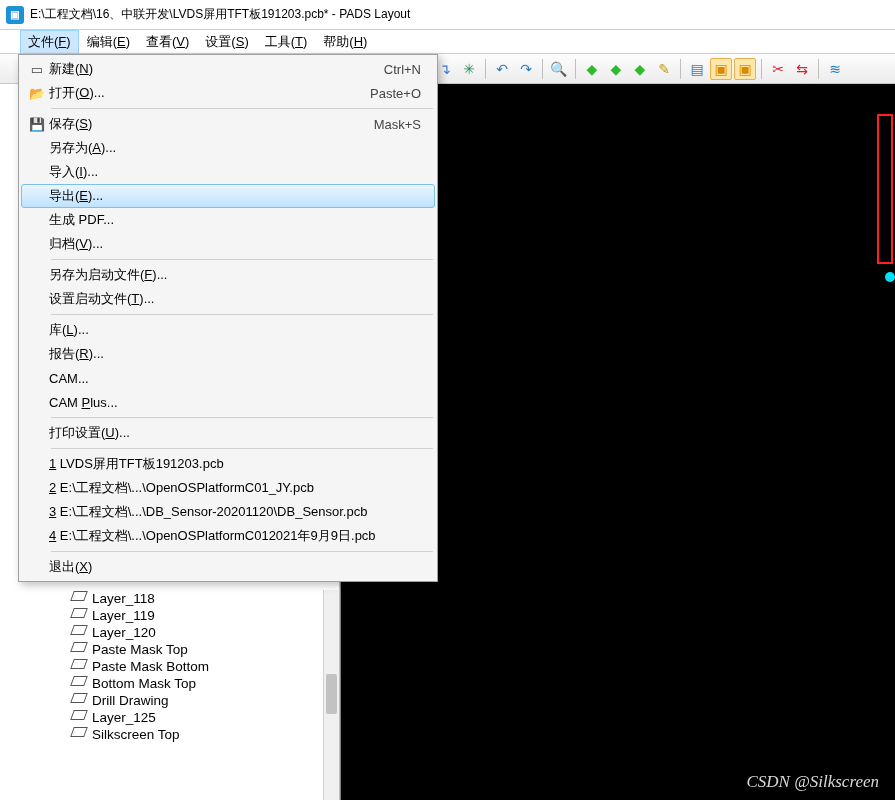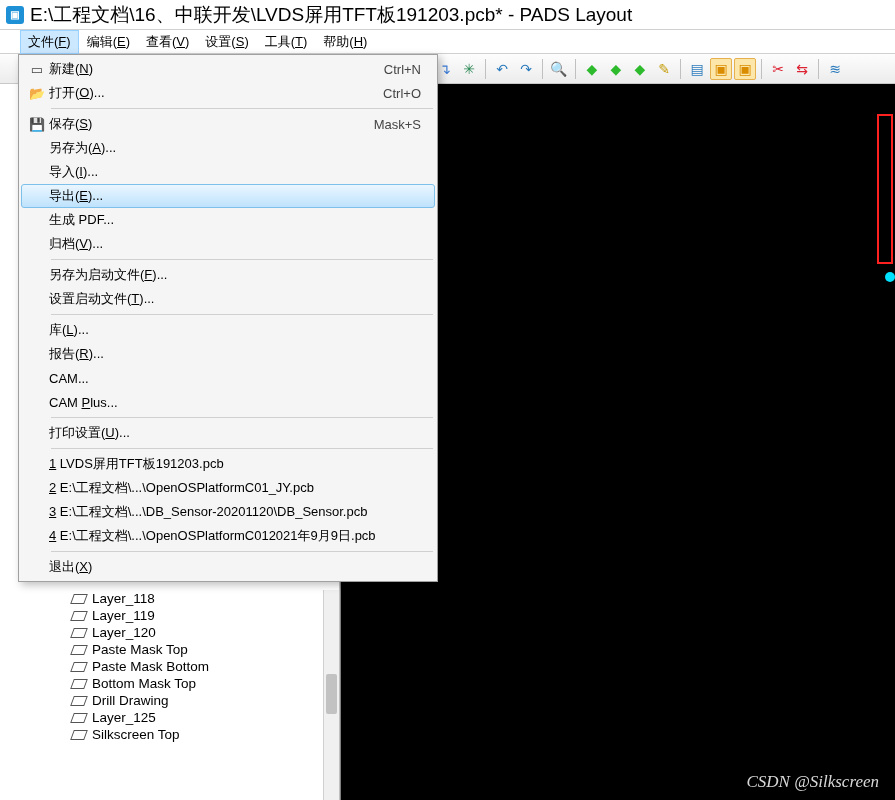--- a/index.html
+++ b/index.html
@@ -1,40 +1,40 @@
 <!DOCTYPE html>
 <html><head>
 <meta charset="utf-8">
 <style>
   * { box-sizing: border-box; margin: 0; padding: 0; font-family: "Microsoft YaHei", Tahoma, sans-serif; }
   body { width: 895px; height: 800px; background: #fff; overflow: hidden; position: relative; }
 
   .titlebar { height: 30px; background: #fff; display: flex; align-items: center; padding: 0 6px; border-bottom: 1px solid #d0d0d0; }
   .app-icon { width: 18px; height: 18px; background: #1e90d6; border-radius: 3px; display: flex; align-items: center; justify-content: center; color: #fff; font-size: 10px; font-weight: bold; margin-right: 6px; }
-  .title-text { font-size: 19px; color: #000; }
+  .title-text { font-size: 12px; color: #000; }
 
   .menubar { height: 24px; background: #fff; display: flex; align-items: center; padding: 0 20px; border-bottom: 1px solid #d0d0d0; font-size: 13px; }
   .menubar-item { padding: 3px 8px; cursor: default; }
   .menubar-item.active { background: #cce8ff; border: 1px solid #99d1ff; padding: 2px 7px; }
   .u { text-decoration: underline; }
 
   .toolbar { height: 30px; background: linear-gradient(#fdfdfd,#ececec); border-bottom: 1px solid #c8c8c8; display: flex; align-items: center; padding: 0 4px; gap: 2px; position: relative; z-index: 1; }
   .tool-btn { width: 22px; height: 22px; display: flex; align-items:center; justify-content:center; border:1px solid transparent; border-radius:2px; cursor:default; }
   .tool-btn.selected { background:#fde6a9; border-color:#e5b14e; }
   .tool-sep { width:1px; height:20px; background:#c0c0c0; margin:0 3px; }
   .ico { font-size:14px; line-height:1; }
 
   .workspace { position: absolute; top: 84px; left: 0; right: 0; bottom: 0; display:flex; }
   .left-panel { width: 340px; background:#fff; border-right:1px solid #c0c0c0; position:relative; }
   .canvas { flex:1; background:#000; position:relative; border-left:1px solid #808080; }
   .pcb-shape { position:absolute; right:2px; top:30px; width:16px; height:150px; border:2px solid #ff2020; }
   .pcb-pin { position:absolute; right:0; top:188px; width:10px; height:10px; background:#00e0ff; border-radius:50%; }
 
   .layer-tree { position:absolute; bottom:0; left:0; right:0; height:210px; overflow:hidden; font-size:13.5px; background:#fff; }
-  .layer-item { display:flex; align-items:center; padding:1px 0 1px 72px; gap:6px; white-space:nowrap; }
+  .layer-item { display:flex; padding:1px 0 1px 72px; gap:6px; white-space:nowrap; }
   .layer-ico { width:14px; height:10px; border:1px solid #555; background:#fff; transform:skewX(-20deg); flex-shrink:0; }
   .scroll-v { position:absolute; right:0; top:0; bottom:0; width:16px; background:#f0f0f0; border-left:1px solid #d0d0d0; }
   .scroll-thumb { position:absolute; left:2px; right:2px; top:40%; height:40px; background:#c2c2c2; border-radius:2px; }
 
   
   .dropdown { position:absolute; left:18px; top:54px; width:420px; background:#f5f5f5; border:1px solid #a0a0a0; box-shadow:3px 3px 8px rgba(0,0,0,.25); z-index:100; font-size:13px; padding:2px; }
   .dm-row { display:flex; align-items:center; height:24px; padding:0 14px 0 4px; }
   .dm-row.hover { background:linear-gradient(#eaf6ff,#bee2fc); border:1px solid #7cc0eb; border-radius:3px; padding:0 24px 0 3px; }
   .dm-ico { width:24px; display:flex; align-items:center; justify-content:center; font-size:13px; color:#444; }
   .dm-label { flex:1; }
@@ -171,21 +171,21 @@
 
 <div class="dropdown" id="filemenu">
     <div class="dm-row">
       <span class="dm-ico">▭</span>
       <span class="dm-label">新建(<span class="u">N</span>)</span>
       <span class="dm-short">Ctrl+N</span>
     </div>
     <div class="dm-row">
       <span class="dm-ico">📂</span>
       <span class="dm-label">打开(<span class="u">O</span>)...</span>
-      <span class="dm-short">Ctrl+O</span>
+      <span class="dm-short">Paste+O</span>
     </div>
     <div class="dm-sep"></div>
     <div class="dm-row">
       <span class="dm-ico">💾</span>
       <span class="dm-label">保存(<span class="u">S</span>)</span>
       <span class="dm-short">Mask+S</span>
     </div>
     <div class="dm-row">
       <span class="dm-ico"></span>
       <span class="dm-label">另存为(<span class="u">A</span>)...</span>

